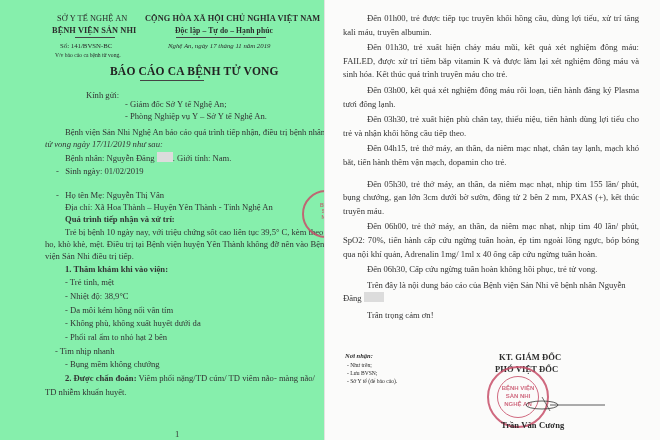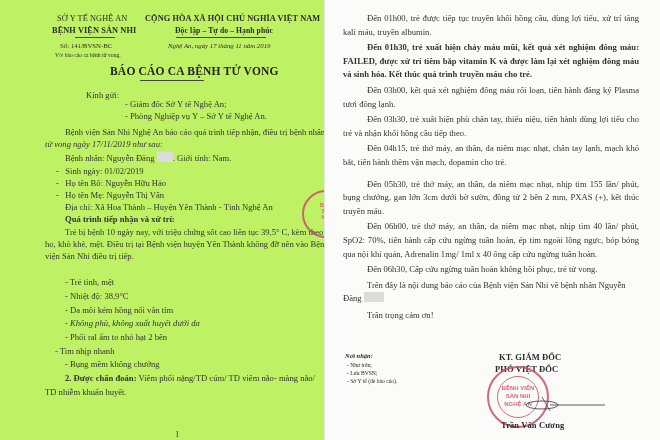--- a/index.html
+++ b/index.html
@@ -1,18 +1,18 @@
 <!DOCTYPE html>
 <html><head>
 <meta charset="utf-8">
 <style>
   html, body { margin:0; padding:0; }
   body { width:660px; height:440px; overflow:hidden; background:#f4f4f2; position:relative;
          font-family:"Liberation Serif","DejaVu Serif",serif; color:#2a2a2a; }
-  .page { position:absolute; top:0; height:440px; background:#bef264; overflow:hidden; }
+  .page { position:absolute; top:0; height:440px; background:#86efac; overflow:hidden; }
   .page-left { left:0; width:325px; }
   .page-right { left:325px; width:335px; background:#fbfbfa; }
   .divider { position:absolute; left:324px; top:0; width:2px; height:440px; background:#e3e3e0; }
   .abs { position:absolute; white-space:nowrap; }
   .hdr { font-size:8.3px; font-weight:bold; color:#2b2b2b; letter-spacing:0.1px; }
   .small { font-size:6.8px; }
   .tiny { font-size:5.6px; }
   .ital { font-style:italic; }
   .txt { font-size:8.6px; line-height:12px; color:#333; }
   .bold { font-weight:bold; }
@@ -48,33 +48,33 @@
   <div class="abs txt" style="left:125px;top:110px;">- Phòng Nghiệp vụ Y – Sở Y tế Nghệ An.</div>
 
   <div class="abs txt" style="left:65px;top:126px;">Bệnh viện Sản Nhi Nghệ An báo cáo quá trình tiếp nhận, điều trị bệnh nhân</div>
   <div class="abs txt" style="left:45px;top:138px;font-style:italic;">tử vong ngày 17/11/2019 như sau:</div>
 
   <div class="abs txt" style="left:65px;top:152px;">
     <span>Bệnh nhân: Nguyễn Đăng</span>
     <span class="blur"></span><span>. Giới tính: Nam.</span>
   </div>
   <div class="abs txt" style="left:56px;top:165px;">-&nbsp;&nbsp; <span>Sinh ngày: 01/02/2019</span></div>
-  <div class="abs txt" style="left:56px;top:177px;">-&nbsp;&nbsp; <span>Họ tên Bố: Nguyễn Hữu Hảo</span></div>
   <div class="abs txt" style="left:56px;top:189px;">-&nbsp;&nbsp; <span>Họ tên Mẹ: Nguyễn Thị Vân</span></div>
   <div class="abs txt" style="left:65px;top:201px;">Địa chỉ: Xã Hoa Thành – Huyện Yên Thành - Tỉnh Nghệ An</div>
 
   <div class="abs txt bold" style="left:65px;top:213px;">Quá trình tiếp nhận và xử trí:</div>
   <div class="abs txt" style="left:65px;top:226px;">Trẻ bị bệnh 10 ngày nay, với triệu chứng sốt cao liên tục 39,5° C, kèm theo</div>
   <div class="abs txt" style="left:45px;top:238px;">ho, khò khè, mệt. Điều trị tại Bệnh viện huyện Yên Thành không đỡ nên vào Bệnh</div>
   <div class="abs txt" style="left:45px;top:250px;">viện Sản Nhi điều trị tiếp.</div>
 
+  <div class="abs txt bold" style="left:65px;top:263px;">1. Thăm khám khi vào viện:</div>
   <div class="abs txt" style="left:65px;top:276px;">- Trẻ tỉnh, mệt</div>
   <div class="abs txt" style="left:65px;top:290px;">- Nhiệt độ: 38,9°C</div>
   <div class="abs txt" style="left:65px;top:304px;">- Da môi kém hồng nổi vân tím</div>
-  <div class="abs txt" style="left:65px;top:317px;font-style:italic;">- Không phù, không xuất huyết dưới da</div>
+  <div class="abs txt" style="left:65px;top:317px;">- Không phù, không xuất huyết dưới da</div>
   <div class="abs txt" style="left:65px;top:331px;">- Phổi ral ẩm to nhỏ hạt 2 bên</div>
   <div class="abs txt" style="left:55px;top:345px;">- Tim nhịp nhanh</div>
   <div class="abs txt" style="left:65px;top:358px;">- Bụng mềm không chướng</div>
 
   <div class="abs txt" style="left:65px;top:372px;">
     <span class="bold">2. Được chẩn đoán:</span><span> Viêm phổi nặng/TD cúm/ TD viêm não- màng não/</span>
   </div>
   <div class="abs txt" style="left:45px;top:386px;">TD nhiễm khuẩn huyết.</div>
 
   <div class="abs txt" style="left:175px;top:428px;">1</div>
@@ -82,21 +82,21 @@
   <div class="stamp" style="left:302px;top:190px;width:44px;height:44px;">
     <div class="stamp-text" style="left:8px;top:10px;width:30px;font-size:5px;line-height:6px;">BỆNH<br>SẢN<br>NGH</div>
   </div>
 </div>
 
 <div class="divider"></div>
 
 <div class="page page-right">
   <div class="para" style="left:18px;top:12px;width:296px;">
     <div class="indent" style="margin-bottom:2px;"><span>Đến 01h00,</span><span> trẻ được tiếp tục truyền khối hồng cầu, dùng lợi tiểu, xử trí tăng kali máu, truyền albumin.</span></div>
-    <div class="indent" style="margin-bottom:2px;font-weight:bold;"><span>Đến 01h30,</span><span> trẻ xuất hiện chảy máu mũi, kết quả xét nghiệm đông máu: FAILED, được xử trí tiêm bắp vitamin K và được làm lại xét nghiệm đông máu và sinh hóa. Kết thúc quá trình truyền máu cho trẻ.</span></div>
+    <div class="indent" style="margin-bottom:2px;"><span>Đến 01h30,</span><span> trẻ xuất hiện chảy máu mũi, kết quả xét nghiệm đông máu: FAILED, được xử trí tiêm bắp vitamin K và được làm lại xét nghiệm đông máu và sinh hóa. Kết thúc quá trình truyền máu cho trẻ.</span></div>
     <div class="indent" style="margin-bottom:2px;"><span>Đến 03h00,</span><span> kết quả xét nghiệm đông máu rối loạn, tiến hành đăng ký Plasma tươi đông lạnh.</span></div>
     <div class="indent" style="margin-bottom:2px;"><span>Đến 03h30,</span><span> trẻ xuất hiện phù chân tay, thiểu niệu, tiến hành dùng lợi tiểu cho trẻ và nhận khối hồng cầu tiếp theo.</span></div>
     <div class="indent" style="margin-bottom:8px;"><span>Đến 04h15,</span><span> trẻ thở máy, an thần, da niêm mạc nhạt, chân tay lạnh, mạch khó bắt, tiến hành thêm vận mạch, dopamin cho trẻ.</span></div>
     <div class="indent" style="margin-bottom:2px;"><span>Đến 05h30,</span><span> trẻ thở máy, an thần, da niêm mạc nhạt, nhịp tim 155 lần/ phút, bụng chướng, gan lớn 3cm dưới bờ sườn, đồng tử 2 bên 2 mm, PXAS (+), kết thúc truyền máu.</span></div>
     <div class="indent" style="margin-bottom:2px;"><span>Đến 06h00,</span><span> trẻ thở máy, an thần, da niêm mạc nhạt, nhịp tim 40 lần/ phút, SpO2: 70%, tiến hành cấp cứu ngừng tuần hoàn, ép tim ngoài lồng ngực, bóp bóng qua nội khí quản, Adrenalin 1mg/ 1ml x 40 ống cấp cứu ngừng tuần hoàn.</span></div>
     <div class="indent" style="margin-bottom:2px;"><span>Đến 06h30,</span><span> Cấp cứu ngừng tuần hoàn không hồi phục, trẻ tử vong.</span></div>
     <div class="indent">Trên đây là nội dung báo cáo của Bệnh viện Sản Nhi về bệnh nhân Nguyễn</div>
     <div><span>Đăng</span> <span class="blur" style="width:20px;"></span></div>
     <div class="indent" style="margin-top:3px;">Trân trọng cảm ơn!</div>
   </div>

